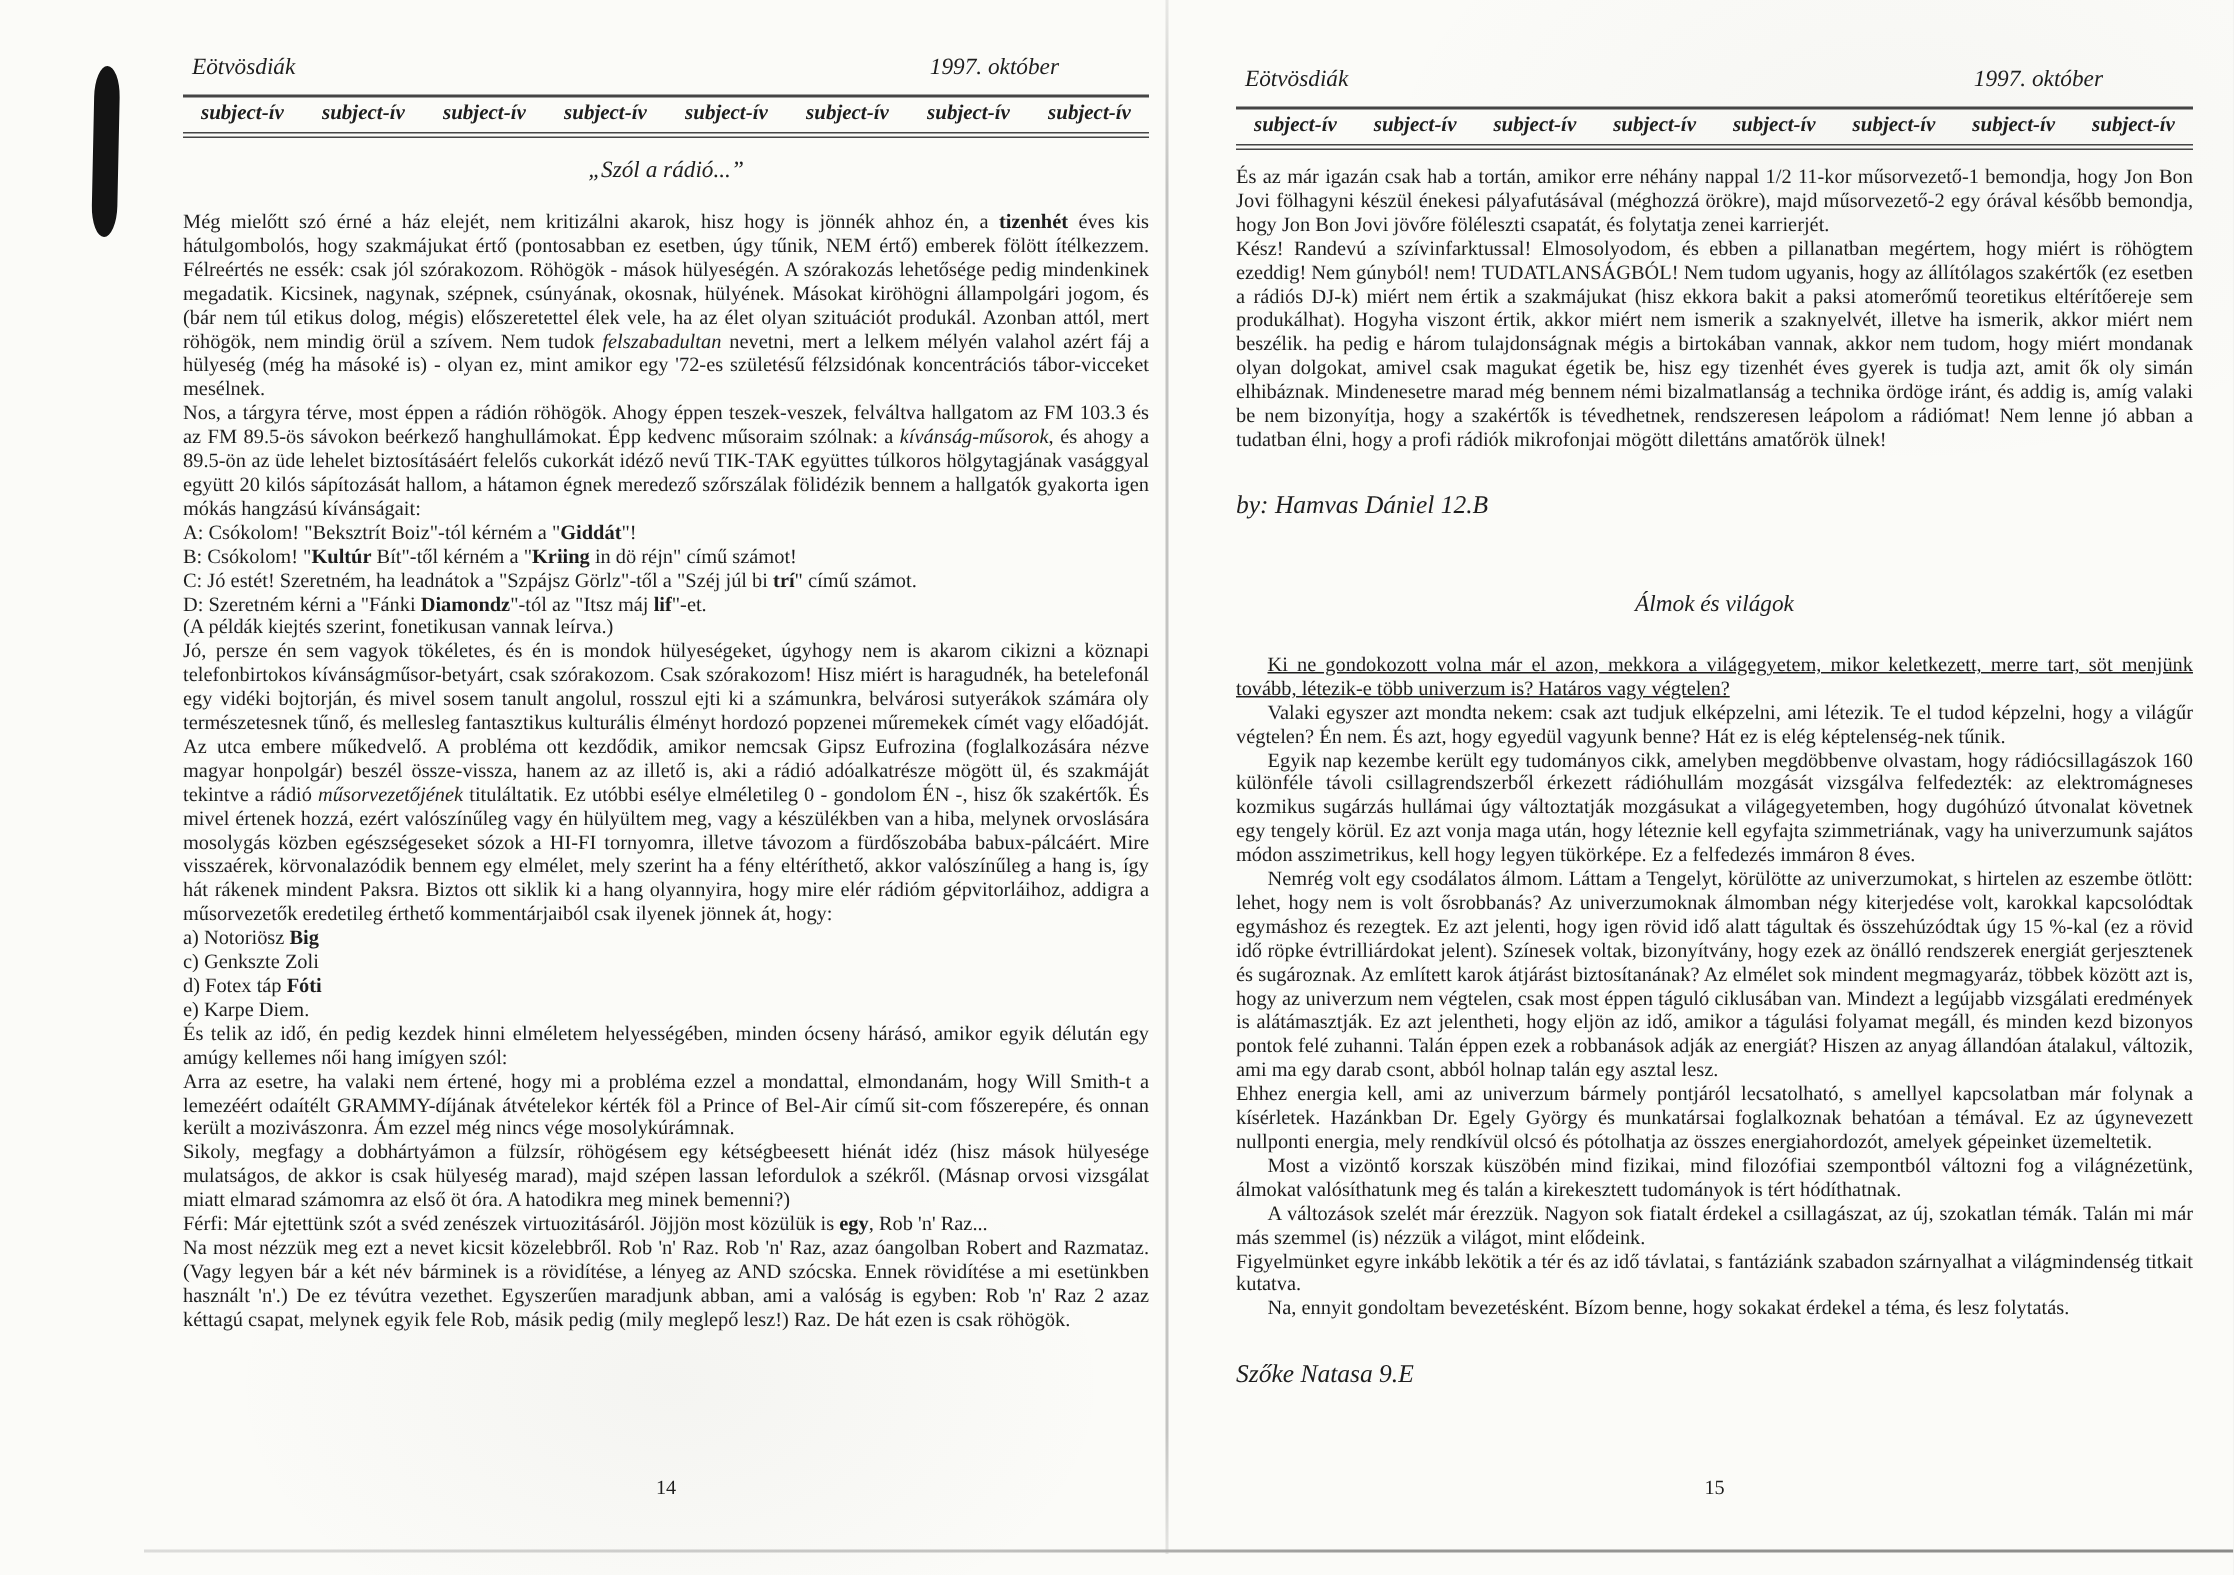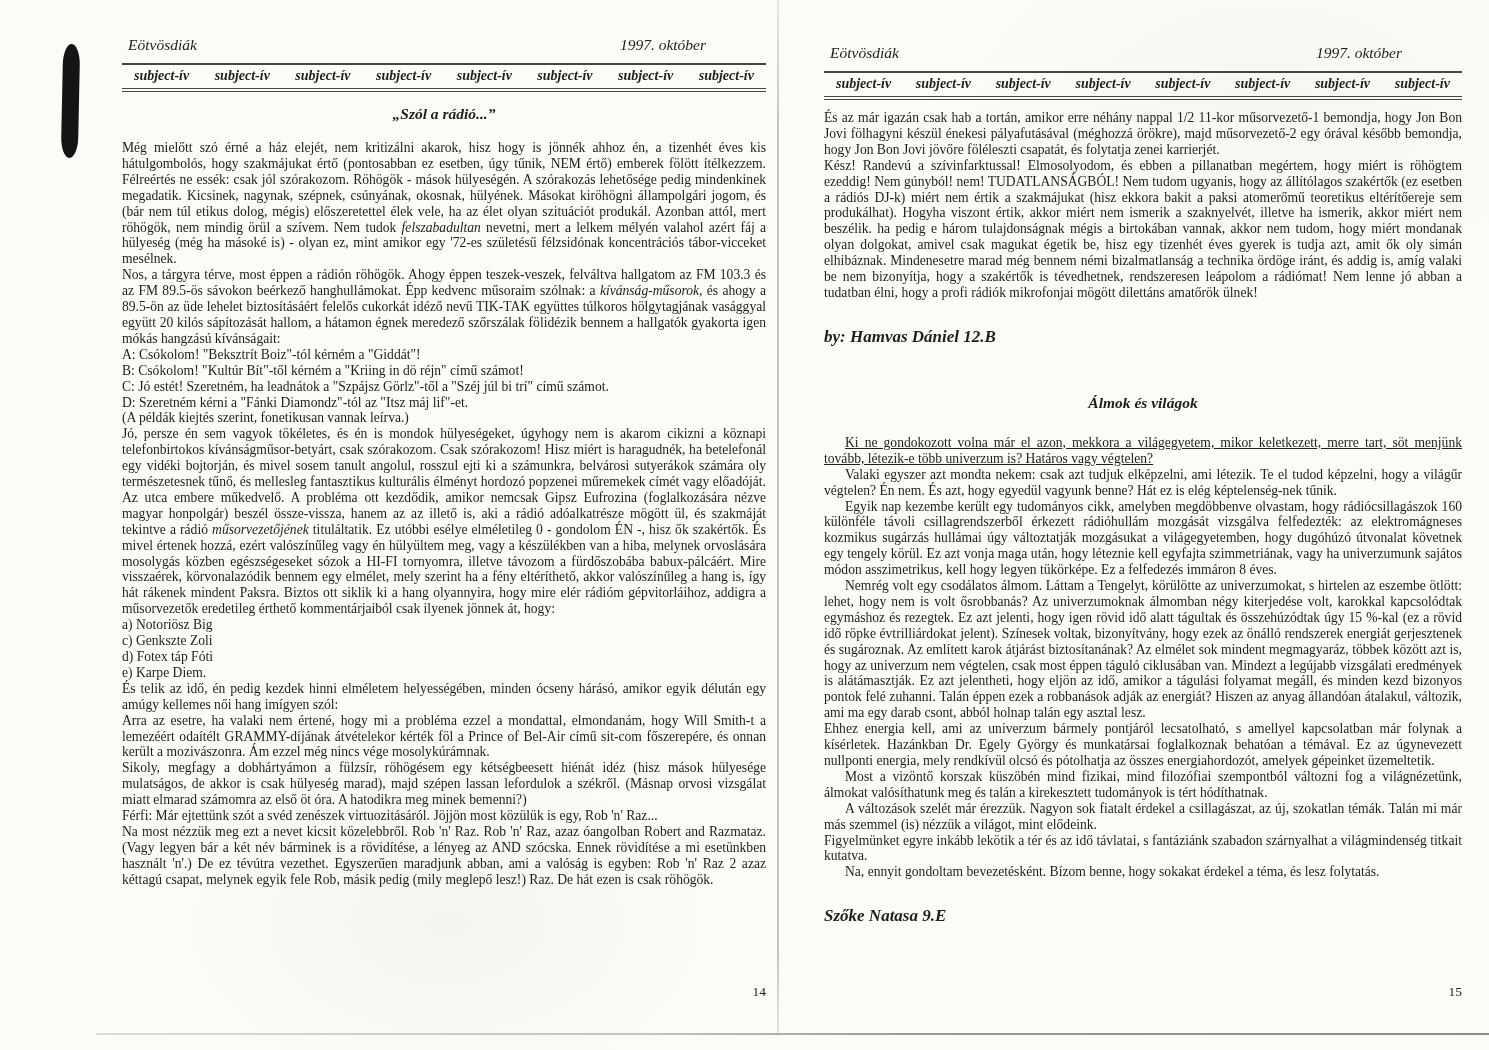--- a/index.html
+++ b/index.html
@@ -57,26 +57,26 @@
   .blk-paragraph{text-align:justify;}
   .blk-list-line{text-align:left;}
   .blk-article-title{
     text-align:center;font-weight:bold;font-style:italic;font-size:15.5px;line-height:20px;
   }
   .blk-byline,.blk-signature{
     text-align:left;font-weight:bold;font-style:italic;font-size:17px;
     padding-right:58px;line-height:20px;
   }
   .indent{text-indent:21px;}
-  .run-b{font-weight:normal;}
+  .run-b{font-weight:bold;}
   .run-i{font-style:italic;}
-  .run-bi{font-weight:bold;font-style:italic;}
+  .run-bi{font-weight:normal;font-style:italic;}
   .page-number{
     position:absolute;top:984px;left:0;right:0;
-    text-align:right;font-size:13.5px;
+    text-align:center;font-size:13.5px;
   }
 </style>
 </head>
 <body>
 
 <div class="scan">
 
   <div class="artifact-blob"></div>
   <div class="center-line"></div>
   <div class="bottom-line"></div>

